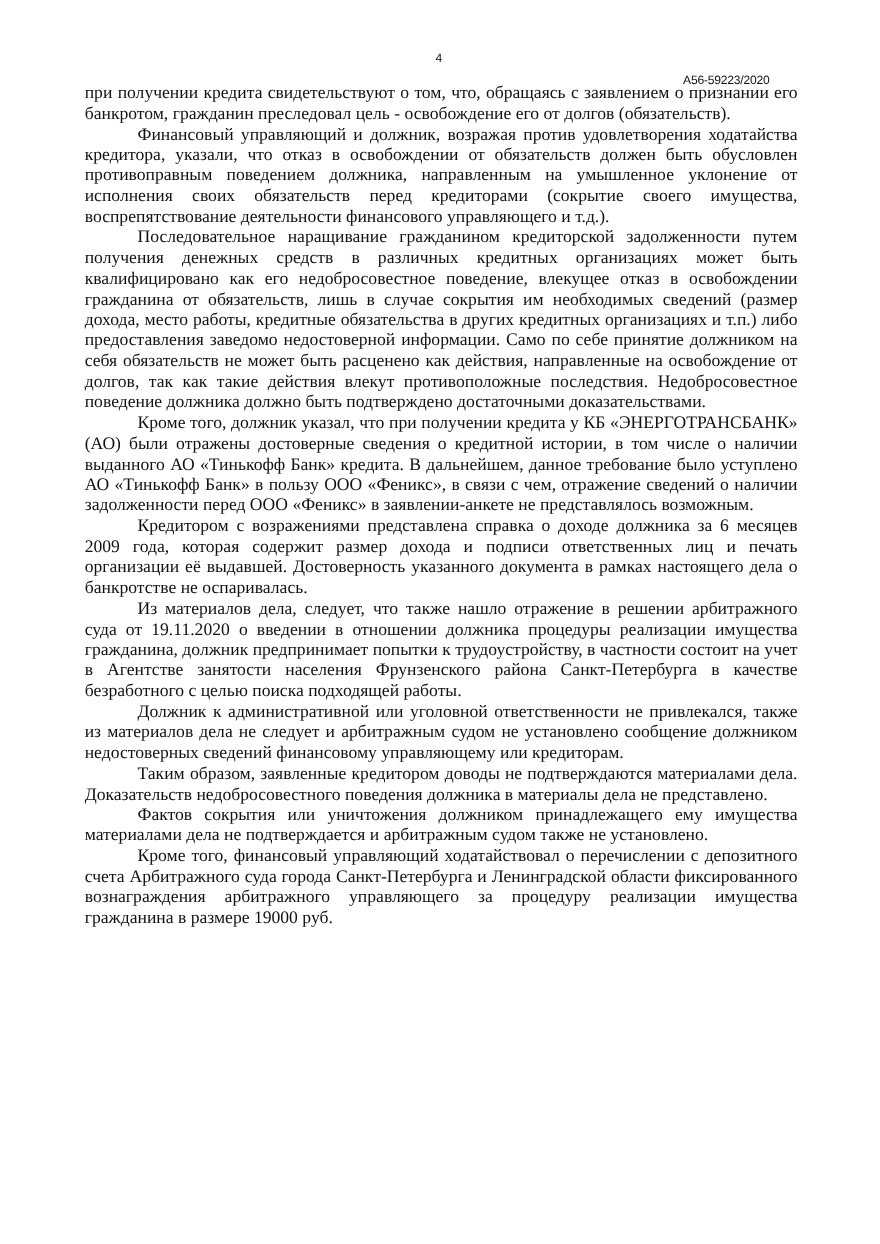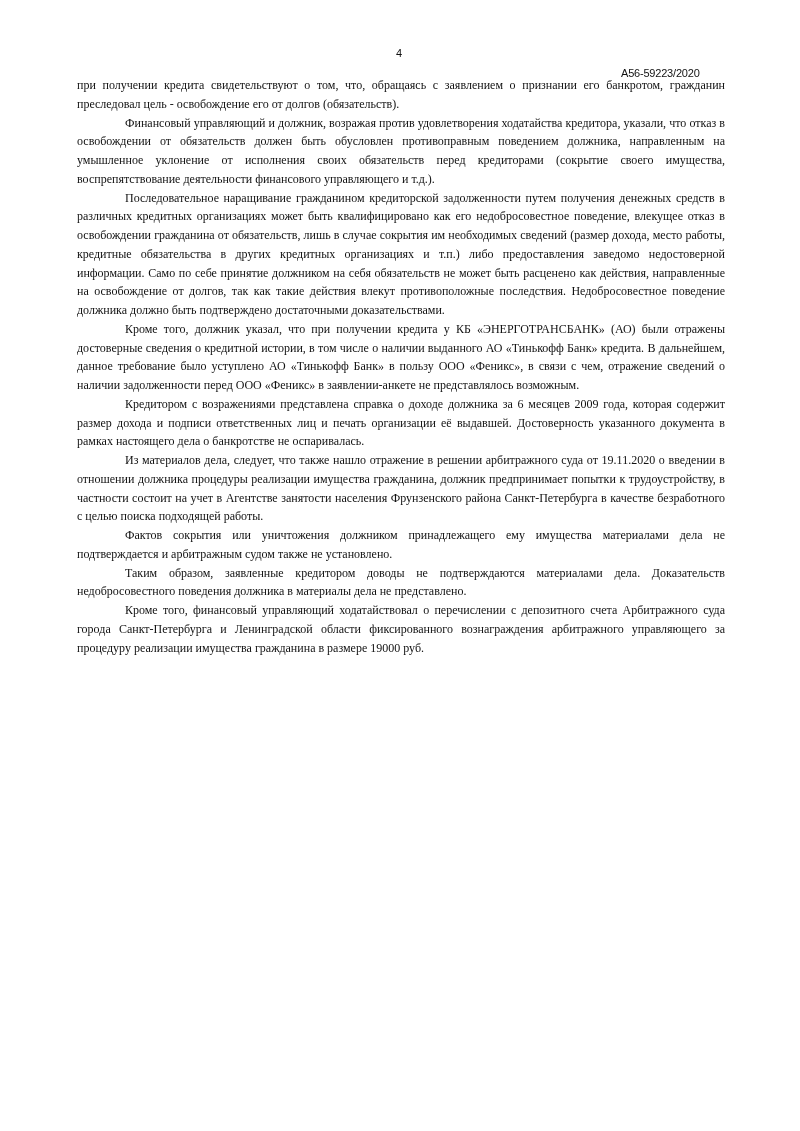--- a/index.html
+++ b/index.html
@@ -34,21 +34,21 @@
       top: 0;
       letter-spacing: -0.2px;
       margin-top: 20px;
     }
     .body-text {
       position: absolute;
       top: 76px;
       left: 77px;
       width: 648px;
       font-family: "Liberation Serif", serif;
-      font-size: 12px;
+      font-size: 16px;
       line-height: 18.75px;
       text-align: justify;
     }
     .body-text p {
       margin: 0;
       text-indent: 48px;
     }
     .body-text p.continuation {
       text-indent: 0;
     }
@@ -61,16 +61,17 @@
   <span class="case-number">А56-59223/2020</span>
 </div>
 
 <div class="body-text">
   <p class="continuation">при получении кредита свидетельствуют о том, что, обращаясь с заявлением о признании его банкротом, гражданин преследовал цель - освобождение его от долгов (обязательств).</p>
   <p>Финансовый управляющий и должник, возражая против удовлетворения ходатайства кредитора, указали, что отказ в освобождении от обязательств должен быть обусловлен противоправным поведением должника, направленным на умышленное уклонение от исполнения своих обязательств перед кредиторами (сокрытие своего имущества, воспрепятствование деятельности финансового управляющего и т.д.).</p>
   <p>Последовательное наращивание гражданином кредиторской задолженности путем получения денежных средств в различных кредитных организациях может быть квалифицировано как его недобросовестное поведение, влекущее отказ в освобождении гражданина от обязательств, лишь в случае сокрытия им необходимых сведений (размер дохода, место работы, кредитные обязательства в других кредитных организациях и т.п.) либо предоставления заведомо недостоверной информации. Само по себе принятие должником на себя обязательств не может быть расценено как действия, направленные на освобождение от долгов, так как такие действия влекут противоположные последствия. Недобросовестное поведение должника должно быть подтверждено достаточными доказательствами.</p>
   <p>Кроме того, должник указал, что при получении кредита у КБ «ЭНЕРГОТРАНСБАНК» (АО) были отражены достоверные сведения о кредитной истории, в том числе о наличии выданного АО «Тинькофф Банк» кредита. В дальнейшем, данное требование было уступлено АО «Тинькофф Банк» в пользу ООО «Феникс», в связи с чем, отражение сведений о наличии задолженности перед ООО «Феникс» в заявлении-анкете не представлялось возможным.</p>
   <p>Кредитором с возражениями представлена справка о доходе должника за 6 месяцев 2009 года, которая содержит размер дохода и подписи ответственных лиц и печать организации её выдавшей. Достоверность указанного документа в рамках настоящего дела о банкротстве не оспаривалась.</p>
   <p>Из материалов дела, следует, что также нашло отражение в решении арбитражного суда от 19.11.2020 о введении в отношении должника процедуры реализации имущества гражданина, должник предпринимает попытки к трудоустройству, в частности состоит на учет в Агентстве занятости населения Фрунзенского района Санкт-Петербурга в качестве безработного с целью поиска подходящей работы.</p>
+  <p>Должник к административной или уголовной ответственности не привлекался, также из материалов дела не следует и арбитражным судом не установлено сообщение должником недостоверных сведений финансовому управляющему или кредиторам.</p>
+  <p>Таким образом, заявленные кредитором доводы не подтверждаются материалами дела. Доказательств недобросовестного поведения должника в материалы дела не представлено.</p>
   <p>Фактов сокрытия или уничтожения должником принадлежащего ему имущества материалами дела не подтверждается и арбитражным судом также не установлено.</p>
-  <p>Таким образом, заявленные кредитором доводы не подтверждаются материалами дела. Доказательств недобросовестного поведения должника в материалы дела не представлено.</p>
   <p>Кроме того, финансовый управляющий ходатайствовал о перечислении с депозитного счета Арбитражного суда города Санкт-Петербурга и Ленинградской области фиксированного вознаграждения арбитражного управляющего за процедуру реализации имущества гражданина в размере 19000 руб.</p>
 </div>
 
 </body></html>

